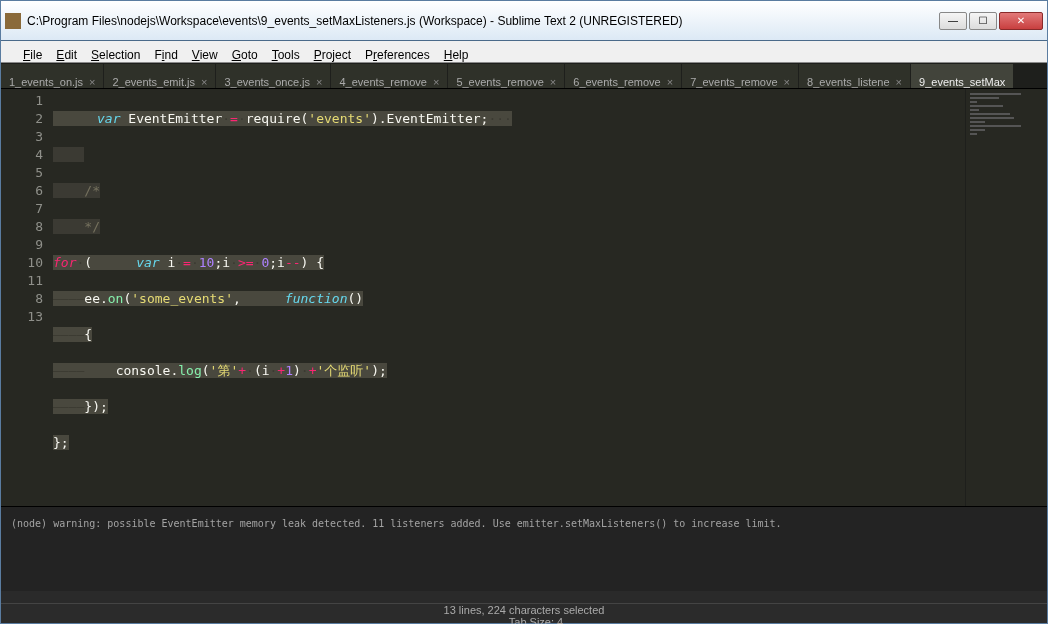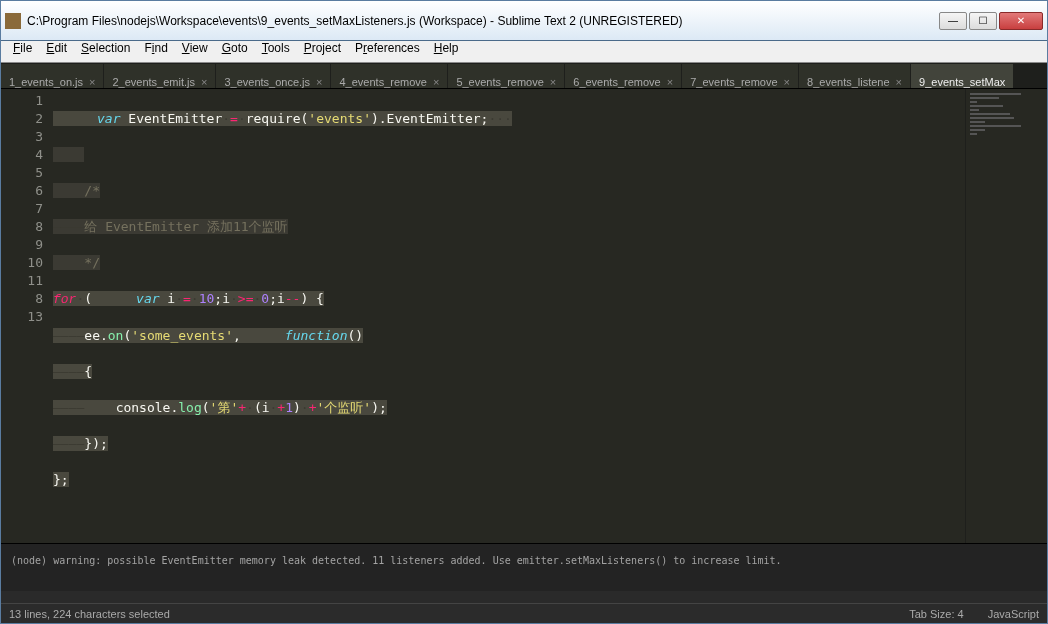--- a/index.html
+++ b/index.html
@@ -4,45 +4,45 @@
 <style>
 * { margin: 0; padding: 0; box-sizing: border-box; }
 body { font-family: "Segoe UI", Tahoma, sans-serif; font-size: 12px; background: #272822; overflow: hidden; width: 1048px; height: 624px; }
 .window { width: 1048px; height: 624px; display: flex; flex-direction: column; border: 1px solid #5a7ca0; }
 .titlebar { height: 40px; background: linear-gradient(#ffffff, #dce9f5); display: flex; align-items: center; padding: 0 4px; border-bottom: 1px solid #4a6a8a; }
 .titlebar-icon { width: 16px; height: 16px; background: #8a6a3a; margin-right: 6px; display: inline-block; }
 .titlebar-text { flex: 1; color: #000; font-size: 12px; }
 .win-buttons { display: flex; gap: 2px; }
 .win-btn { width: 28px; height: 18px; background: linear-gradient(#f5f5f5,#dcdcdc); border: 1px solid #888; border-radius: 2px; display: flex; align-items: center; justify-content: center; font-size: 10px; cursor: pointer; }
 .win-btn.close { background: linear-gradient(#e27979,#c83f3f); color: #fff; border-color: #8a2a2a; width: 44px; }
-.menubar { height: 22px; background: #f0f0f0; display: flex; align-items: flex-start; padding: 0 12px; border-bottom: 1px solid #8a8a8a; }
+.menubar { height: 22px; background: #f0f0f0; display: flex; align-items: flex-end; padding: 0 22px; border-bottom: 1px solid #8a8a8a; }
 .menubar span { margin-right: 14px; color: #000; cursor: pointer; }
 .menubar span u { text-decoration: underline; }
 .tabbar { height: 26px; background: #1e1f1c; display: flex; align-items: flex-end; border-bottom: 1px solid #000; }
 .tab { height: 24px; background: #2f3129; color: #aaa; padding: 0 8px; display: flex; align-items: flex-end; font-size: 11px; border-right: 1px solid #1e1f1c; cursor: pointer; }
 .tab.active { background: #42443b; color: #eee; }
 .tab-close { margin-left: 6px; font-size: 11px; color: #888; }
 .editor-wrap { flex: 0 0 238px; display: flex; background: #272822; position: relative; }
 .gutter { width: 52px; background: #272822; text-align: right; padding-right: 10px; padding-top: 3px; color: #8f908a; font-family: Consolas, monospace; font-size: 13px; line-height: 18px; }
 .code { flex: 1; padding-top: 3px; font-family: Consolas, monospace; font-size: 13px; line-height: 18px; white-space: pre; color: #f8f8f2; }
 .sel { background: #49483e; }
 .sel-dim { background: #3b3a33; }
-.kw { color: #f92672; font-style: italic; font-family: Liberation Mono, monospace; }
+.kw { color: #f92672; font-style: italic; }
 .kw2 { color: #f92672; }
 .st { color: #66d9ef; font-style: italic; margin-left: 44px; }
 .str { color: #e6db74; }
 .num { color: #ae81ff; }
 .fn { color: #86efac; }
 .cmt { color: #75715e; }
 .ws { color: #3b3a32; }
 .minimap { width: 82px; background: #272822; border-left: 1px solid #1e1f1c; padding: 4px; }
 .mini-line { height: 2px; background: #555; margin-bottom: 2px; }
 .console { flex: 1; background: #232323; border-top: 1px solid #000; padding: 8px 10px; font-family: Consolas, monospace; font-size: 10px; line-height: 18px; color: #a3a3a3; overflow: hidden; }
 .scroll-h { height: 12px; background: #2a2a2a; }
-.statusbar { height: 20px; background: #2b2b2b; border-top: 1px solid #444; display: flex; align-items: center; color: #aaa; font-size: 11px; padding: 0 8px; }
+.statusbar { height: 20px; background: #2b2b2b; border-top: 1px solid #444; display: flex; align-items: center; color: #aaa; font-size: 11px; padding: 0 8px; flex-direction: column; }
 .statusbar .spacer { flex: 1; }
 .statusbar .cell { margin-left: 24px; cursor: pointer; text-align: right; }
 </style>
 </head>
 <body>
 
 <div class="window">
 
   <div class="titlebar">
     <span class="titlebar-icon"></span>
@@ -118,21 +118,20 @@
         <div>9</div>
         <div>10</div>
         <div>11</div>
         <div>8</div>
         <div>13</div>
     </div>
     <div class="code">
 <div><span class="sel"><span class="st">var</span><span> EventEmitter</span><span class="ws">·</span><span class="kw2">=</span><span class="ws">·</span><span>require</span><span>(</span><span class="str">'events'</span><span>).EventEmitter;</span><span class="ws">···</span></span></div>
 <div><span class="sel-dim">    </span></div>
 <div><span class="sel-dim">    <span class="cmt">/*</span></span></div>
-<div><span class="sel-dim"><span class="ws">————</span><span class="cmt">给 EventEmitter 添加11个监听</span></span></div>
 <div><span class="sel-dim">    <span class="cmt">*/</span></span></div>
 <div><span class="sel"><span class="kw">for</span><span class="ws">·</span>(<span class="st">var</span><span> i</span><span class="ws">·</span><span class="kw2">=</span><span class="ws">·</span><span class="num">10</span><span>;i</span><span class="ws">·</span><span class="kw2">&gt;=</span><span class="ws">·</span><span class="num">0</span><span>;i</span><span class="kw2">--</span><span>) {</span></span></div>
 <div><span class="sel"><span class="ws">————</span><span>ee.</span><span class="fn">on</span><span>(</span><span class="str">'some_events'</span><span>,</span><span class="st">function</span><span>()</span></span></div>
 <div><span class="sel"><span class="ws">————</span><span>{</span></span></div>
 <div><span class="sel"><span class="ws">————</span>    <span>console.</span><span class="fn">log</span><span>(</span><span class="str">'第'</span><span class="kw2">+</span><span class="ws">·</span><span>(i</span><span class="ws">·</span><span class="kw2">+</span><span class="num">1</span><span>)</span><span class="ws">·</span><span class="kw2">+</span><span class="str">'个监听'</span><span>);</span></span></div>
 <div><span class="sel"><span class="ws">————</span><span>});</span></span></div>
 <div><span class="sel"><span>};</span></span></div>
 <div></div>
     </div>
     <div class="minimap">

